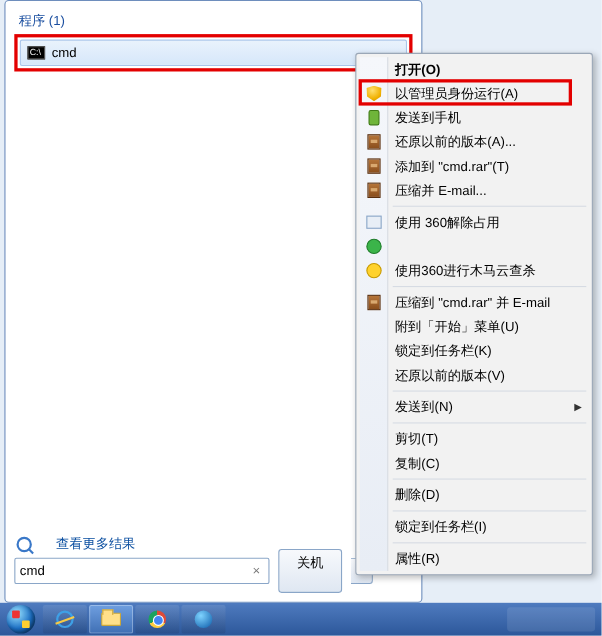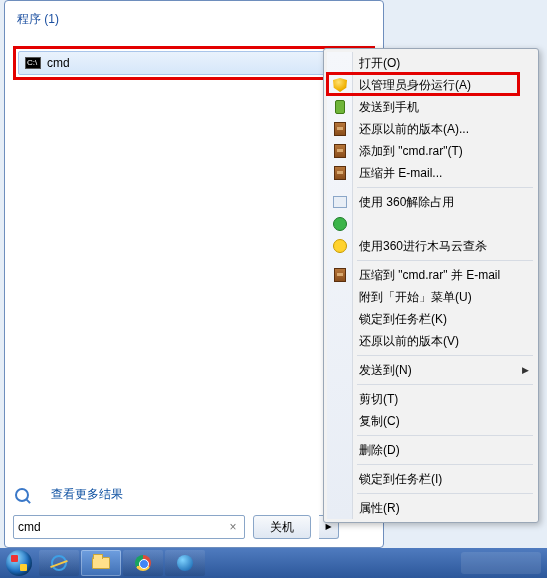--- a/index.html
+++ b/index.html
@@ -4,21 +4,21 @@
 <style>
   * { box-sizing: border-box; margin: 0; padding: 0; font-family: "Microsoft YaHei", Tahoma, sans-serif; font-size: 12px; }
   body { width: 547px; height: 578px; position: relative; background: #e6eef7; overflow: hidden; }
 
   
   .start-panel {
     position: absolute; left: 4px; top: 0; width: 380px; height: 548px;
     background: #fff; border: 1px solid #6e8ebd; border-radius: 4px;
     padding: 6px 8px 8px 8px;
   }
-  .section-title { color: #1b4fa0; padding: 4px 4px 18px 4px; }
+  .section-title { color: #1b4fa0; padding: 4px 4px 3px 4px; }
   .result-box {
     border: 3px solid #e30000; padding: 2px; margin-bottom: 4px;
   }
   .result-item {
     display: flex; align-items: center; gap: 6px; padding: 4px 6px;
     background: linear-gradient(#e9f2fc,#d6e7fa); border: 1px solid #a9c5ea;
     border-radius: 2px;
   }
   .result-item .icn {
     width: 16px; height: 12px; background: #000; border: 1px solid #555; color:#fff;
@@ -45,21 +45,21 @@
     border-radius: 2px; display: flex; align-items: center; padding: 0 4px;
   }
   .search-box input {
     flex: 1; border: none; outline: none; font-size: 12px; background: transparent;
   }
   .clear-x {
     width: 14px; height: 14px; color: #777; text-align: center; cursor: pointer;
     font-family: Arial; line-height: 14px;
   }
   .shutdown-btn {
-    flex: 0 0 58px; height: 24px; background: linear-gradient(#f7f9fc,#dfe7f2);
+    flex: 0 0 58px; height: 40px; background: linear-gradient(#f7f9fc,#dfe7f2);
     border: 1px solid #8aa6c8; border-radius: 3px; text-align: center;
     line-height: 22px; cursor: pointer;
   }
   .split-arrow {
     flex: 0 0 20px; height: 24px; background: linear-gradient(#f7f9fc,#dfe7f2);
     border: 1px solid #8aa6c8; border-left: none; border-radius: 0 3px 3px 0;
     text-align: center; line-height: 22px; cursor: pointer; font-size: 8px;
   }
 
   
@@ -72,21 +72,21 @@
   .cm-iconcol {
     position: absolute; left: 3px; top: 3px; bottom: 3px; width: 26px;
     background: linear-gradient(#f5f7fb,#e8edf5);
     border-right: 1px solid #d6dbe3;
   }
   .cm-item {
     position: relative; display: flex; align-items: center; height: 22px;
     padding-left: 32px; padding-right: 18px; white-space: nowrap;
     cursor: default; color: #000;
   }
-  .cm-item.bold { font-weight: normal; }
+  .cm-item.bold { font-weight: bold; }
   .cm-item .icon {
     position: absolute; left: 5px; width: 16px; height: 16px;
     display: flex; align-items: center; justify-content: center;
   }
   .cm-item .arrow {
     position: absolute; right: 6px; font-size: 9px; color: #333;
   }
   .cm-sep { height: 1px; margin: 3px 2px 3px 30px; background: #d6dbe3; }
   .cm-highlight {
     position: absolute; left: 326px; top: 72px; width: 194px; height: 24px;

